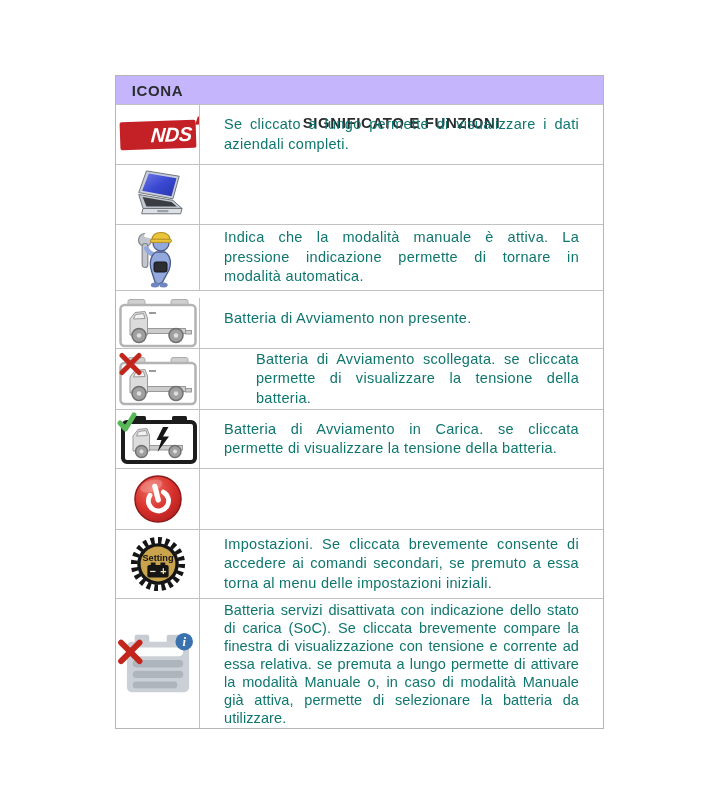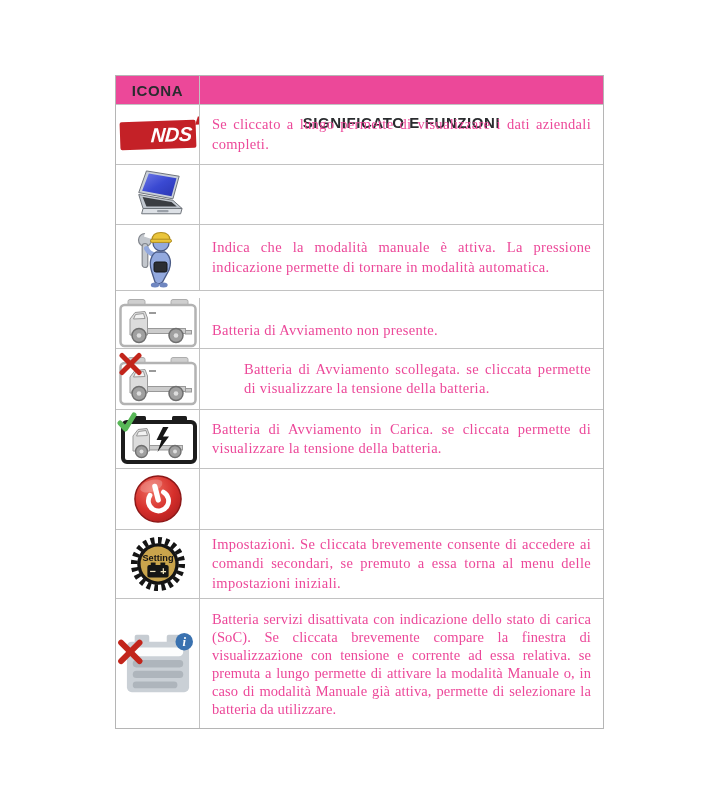--- a/index.html
+++ b/index.html
@@ -5,32 +5,32 @@
   html,body{margin:0;padding:0;}
   body{
     width:728px;height:800px;background:#ffffff;position:relative;overflow:hidden;
     font-family:"Liberation Sans", sans-serif;
   }
   .doc-table{
     position:absolute;left:115px;top:75px;width:489px;
     border:1px solid #b5b5b5;box-sizing:border-box;background:#fff;
   }
   .t-row{display:flex;box-sizing:border-box;border-top:1px solid #c2c2c2;}
-  .t-row.header{border-top:none;height:28px;background:#ec4899;}
+  .t-row.header{border-top:none;height:28px;background:#c4b5fd;}
   .cell-icon{
     flex:0 0 84px;width:84px;border-right:1px solid #c2c2c2;box-sizing:border-box;
     display:flex;align-items:center;justify-content:center;overflow:hidden;
   }
   .cell-text{
     flex:1;display:flex;align-items:center;box-sizing:border-box;
     padding:4px 8px;overflow:hidden;
   }
   .cell-text p{
-    margin:4px;width:100%;text-align:justify;color:#ec4899;
-    font-size:14.5px;line-height:19.5px;letter-spacing:0.3px;font-family:Liberation Serif, serif;
+    margin:16px;width:100%;text-align:justify;color:#0f766e;
+    font-size:14.5px;line-height:19.5px;letter-spacing:0.3px;
   }
   .t-row.h-r1{height:60px;}
   .t-row.h-r2{height:60px;}
   .t-row.h-r3{height:66px;}
   .t-row.h-r4{height:58px;align-items:flex-end;}
   .t-row.h-r5{height:61px;gap:32px;}
   .t-row.h-r6{height:59px;}
   .t-row.h-r7{height:61px;}
   .t-row.h-r8{height:69px;}
   .t-row.h-r9{height:130px;}

